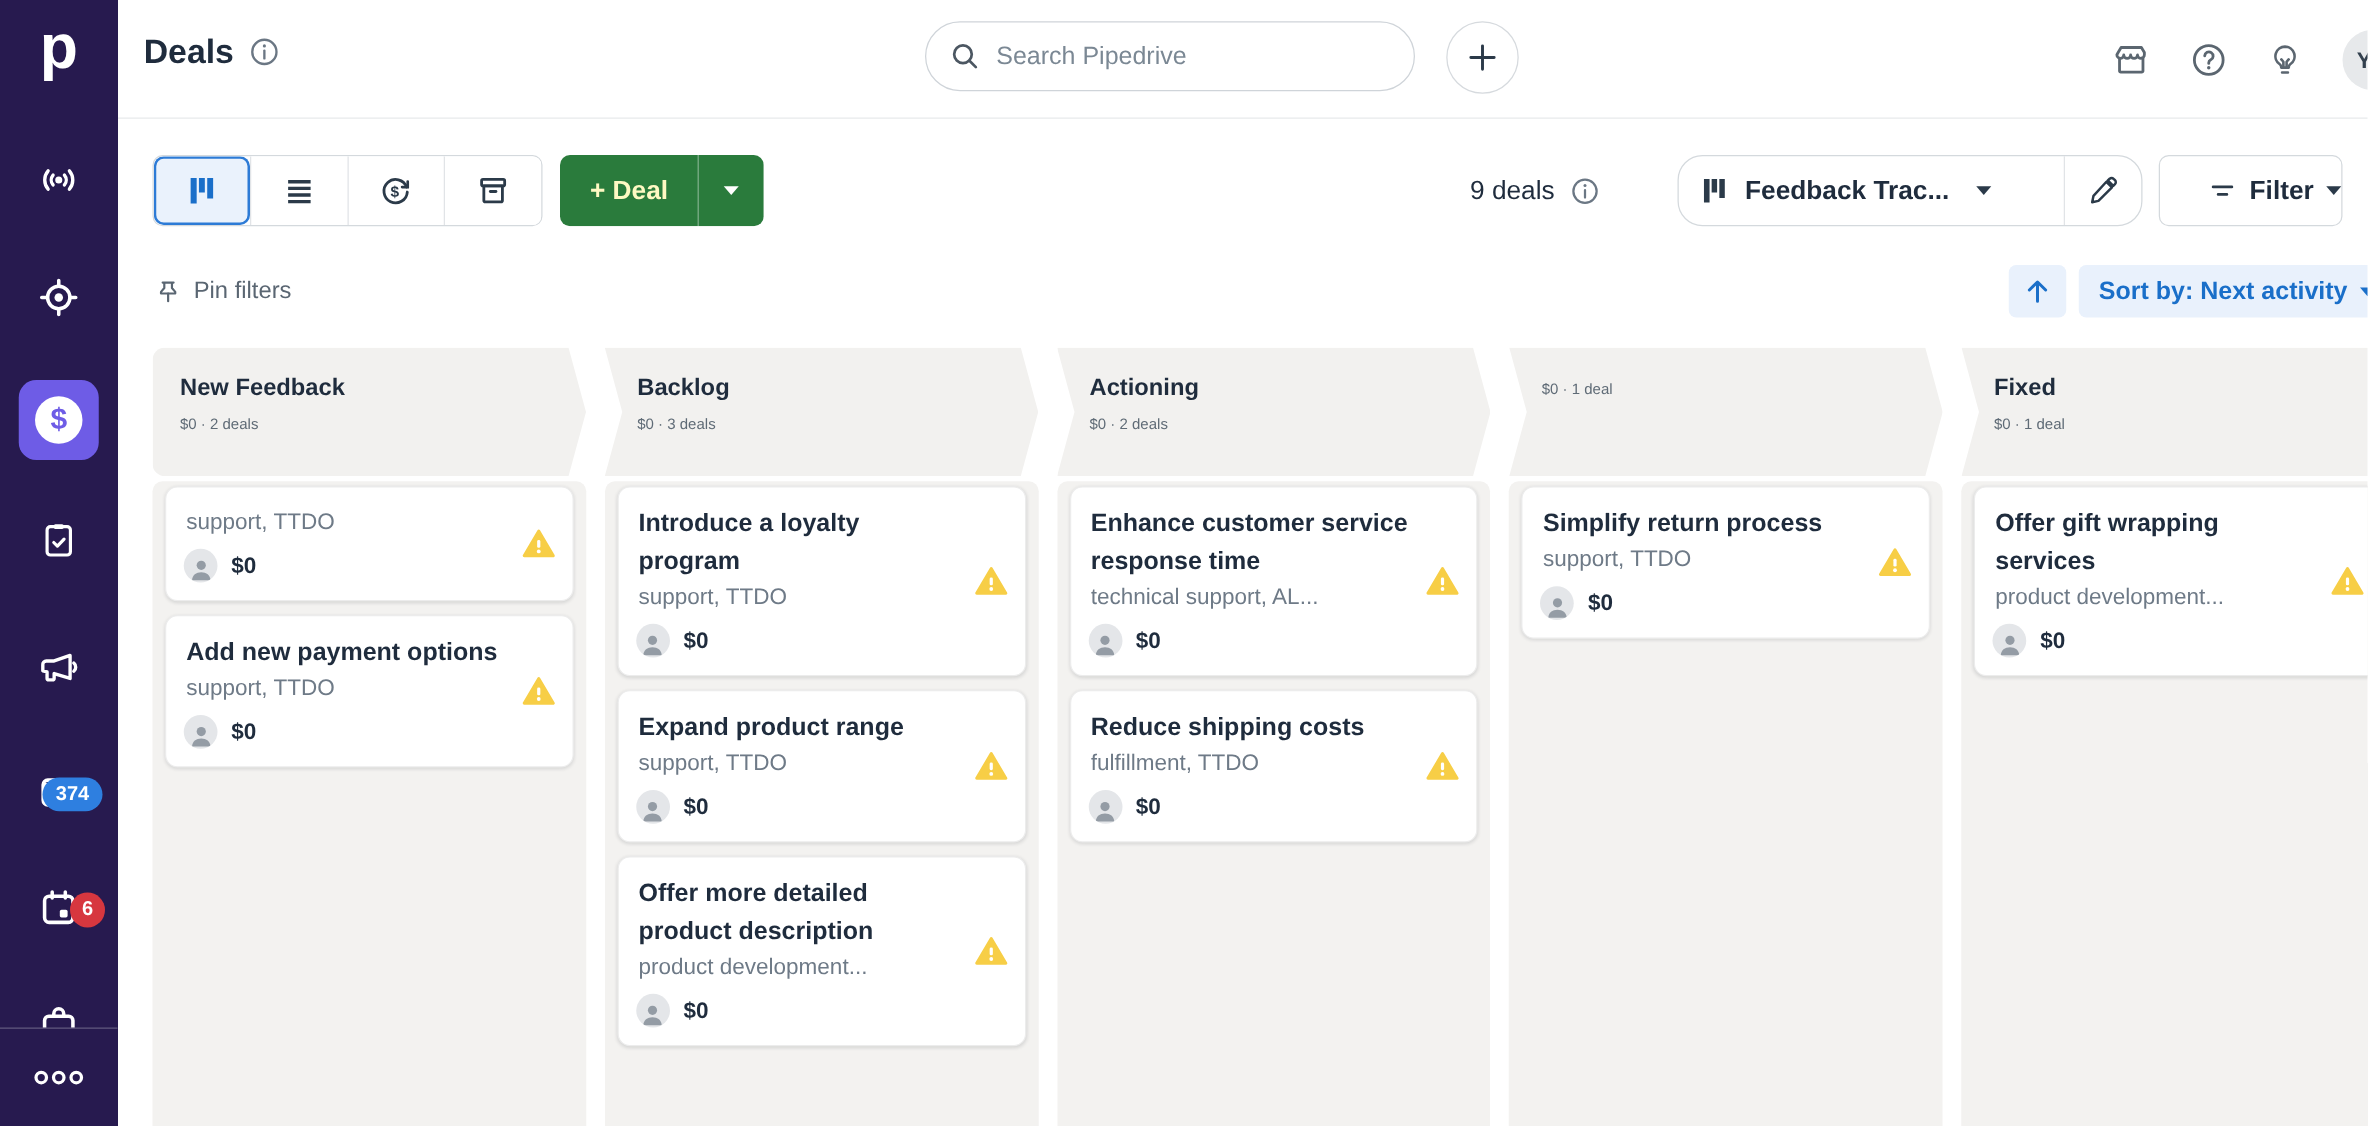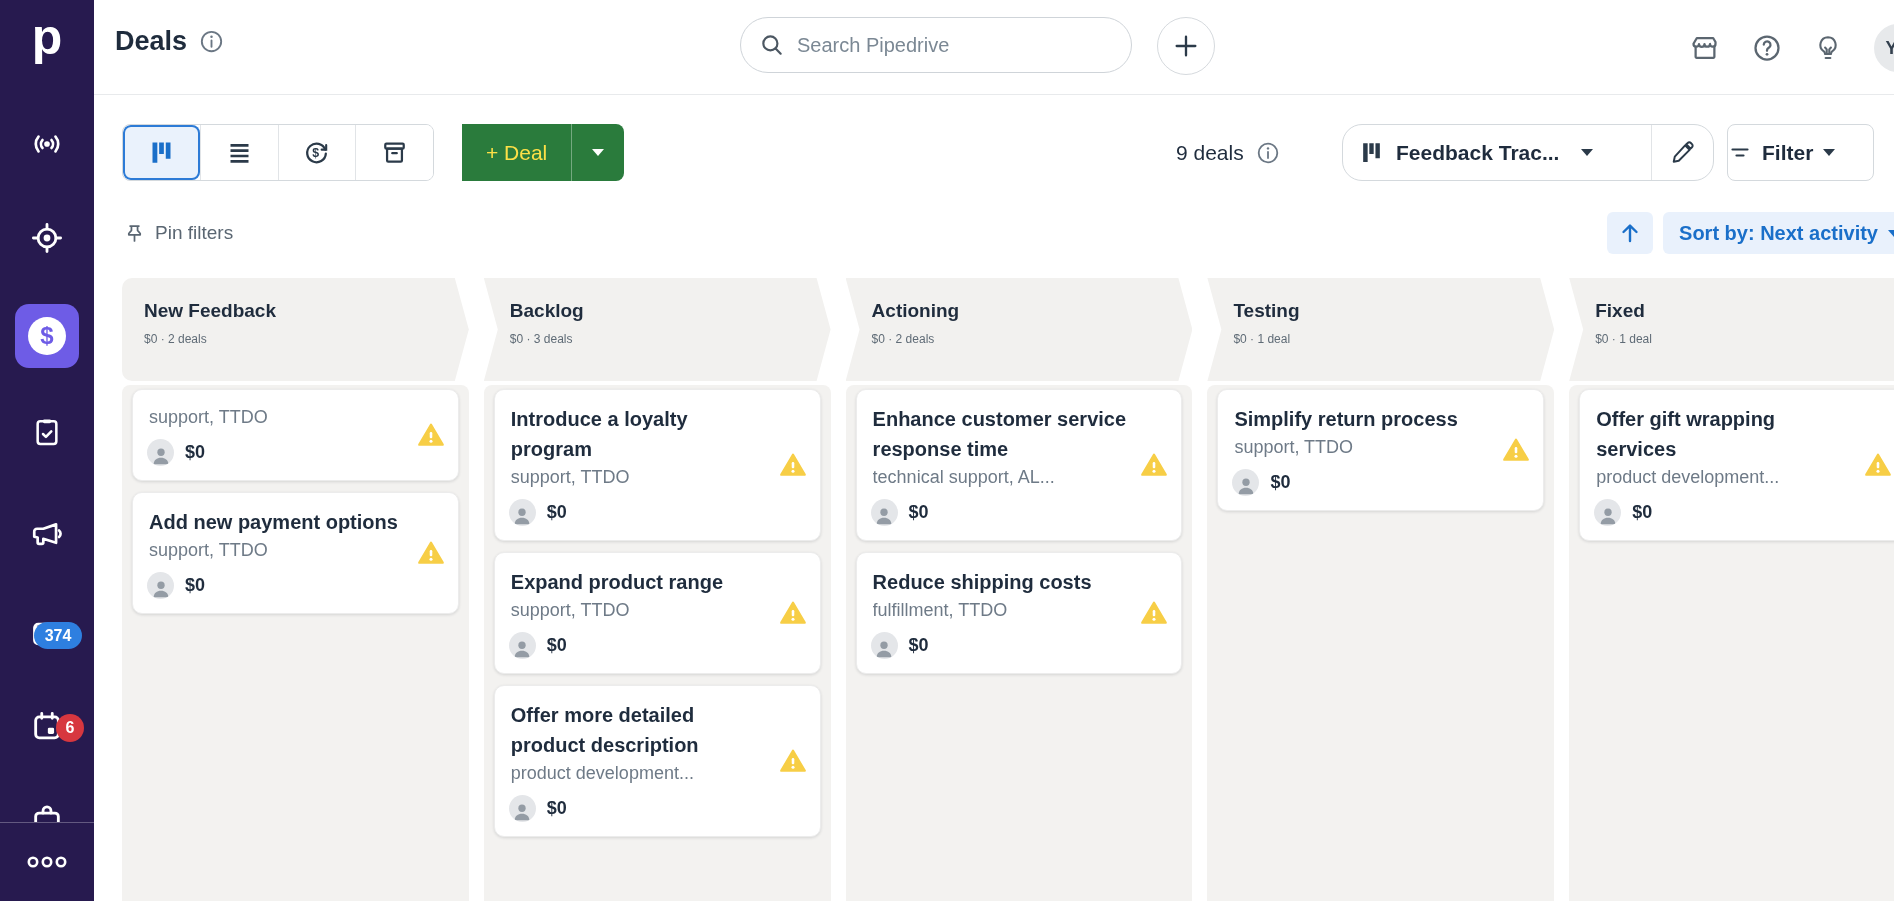--- a/index.html
+++ b/index.html
@@ -51,43 +51,43 @@
 
   
   .toggle-group { position:absolute; left:28px; top:124px; width:312px; height:57px;
     border:1px solid #d4d9dd; border-radius:8px; display:flex; background:#fff; overflow:hidden; }
   .toggle-btn { flex:1; display:flex; align-items:center; justify-content:center;
     border:none; background:#fff; cursor:pointer; border-left:1px solid #e1e4e7; }
   .toggle-btn:first-child { border-left:none; }
   .toggle-btn.active { background:#eaf2fc; box-shadow:inset 0 0 0 2px #2d7bd6; border-radius:8px; }
   .deal-btn { position:absolute; left:354px; top:124px; height:57px; display:flex;
     border-radius:8px; overflow:hidden; cursor:pointer; }
-  .deal-main { background:#2a7b3c; color:#fde047; font-size:21px; font-weight:400;
+  .deal-main { background:#2a7b3c; color:#fef9c3; font-size:21px; font-weight:700;
     display:flex; align-items:center; padding:0 24px; border:none; cursor:pointer;
-    border-right:1px solid rgba(255,255,255,.35); font-family:"Liberation Sans", sans-serif;margin-left:14px; }
+    border-right:1px solid rgba(255,255,255,.35); font-family:"Liberation Sans", sans-serif; }
   .deal-caret { background:#2a7b3c; border:none; width:52px; display:flex;
     align-items:center; justify-content:center; cursor:pointer; }
   .caret { width:0; height:0; border-left:6px solid transparent; border-right:6px solid transparent;
     border-top:7px solid #fff; }
   .caret-dark { border-top-color:#2b3a49; }
   .caret-blue { border-top-color:#1a6fc9; }
 
   .deals-count { position:absolute; left:1082px; top:124px; height:57px; display:flex;
     align-items:center; gap:12px; font-size:21px; color:#1f2c3d; }
   .pipeline-group { position:absolute; left:1248px; top:124px; width:372px; height:57px;
     border:1px solid #d4d9dd; border-radius:20px; background:#fff; display:flex; align-items:center; }
   .pipeline-select { flex:1; display:flex; align-items:center; gap:12px; padding:0 16px;
     border:none; background:none; cursor:pointer; height:100%;
     font-family:"Liberation Sans", sans-serif; }
   .pipeline-name { font-size:21px; font-weight:700; color:#1f2c3d; white-space:nowrap; }
   .pencil-btn { width:62px; height:100%; border:none; border-left:1px solid #e1e4e7;
     background:none; cursor:pointer; display:flex; align-items:center; justify-content:center; }
   .filter-btn { position:absolute; left:1633px; top:124px; width:147px; height:57px;
     border:1px solid #d4d9dd; border-radius:8px; background:#fff; cursor:pointer;
-    display:flex; align-items:center; justify-content:flex-start; gap:10px;
+    display:flex; align-items:center; justify-content:flex-end; gap:10px;
     font-family:"Liberation Sans", sans-serif; }
   .filter-label { font-size:21px; font-weight:700; color:#1f2c3d; }
 
   
   .pin-filters { position:absolute; left:30px; top:214px; height:38px; display:flex;
     align-items:center; gap:10px; cursor:pointer; background:none; border:none;
     font-family:"Liberation Sans", sans-serif; }
   .pin-label { font-size:19px; color:#5a6672; font-weight:500; }
   .sort-cluster { position:absolute; right:22px; top:212px; display:flex; gap:10px; }
   .sort-dir { width:46px; height:42px; background:#e9f1fc; border:none; border-radius:6px;
@@ -483,21 +483,20 @@
             <path d="M12 3.2L22 20.3H2z" fill="#f7ce46" stroke="#f7ce46" stroke-width="2" stroke-linejoin="round"></path>
             <rect x="10.9" y="9.4" width="2.2" height="5.4" rx="1" fill="#fff"></rect>
               <circle cx="12" cy="17.3" r="1.3" fill="#fff"></circle>
           </svg>
         </article>
       </div>
     </section>
 
     <section class="col">
       <header class="col-head mid">
-        <div class="col-name">Testing</div>
         <div class="col-summary">$0 · 1 deal</div>
       </header>
       <div class="col-body">
         <article class="card">
           <div class="card-title">Simplify return process</div>
           <div class="card-label">support, TTDO</div>
           <div class="card-foot">
             <span class="person">
               <svg width="22" height="22" viewBox="0 0 24 24" fill="#949ca5">
                   <circle cx="12" cy="9" r="4"></circle>

